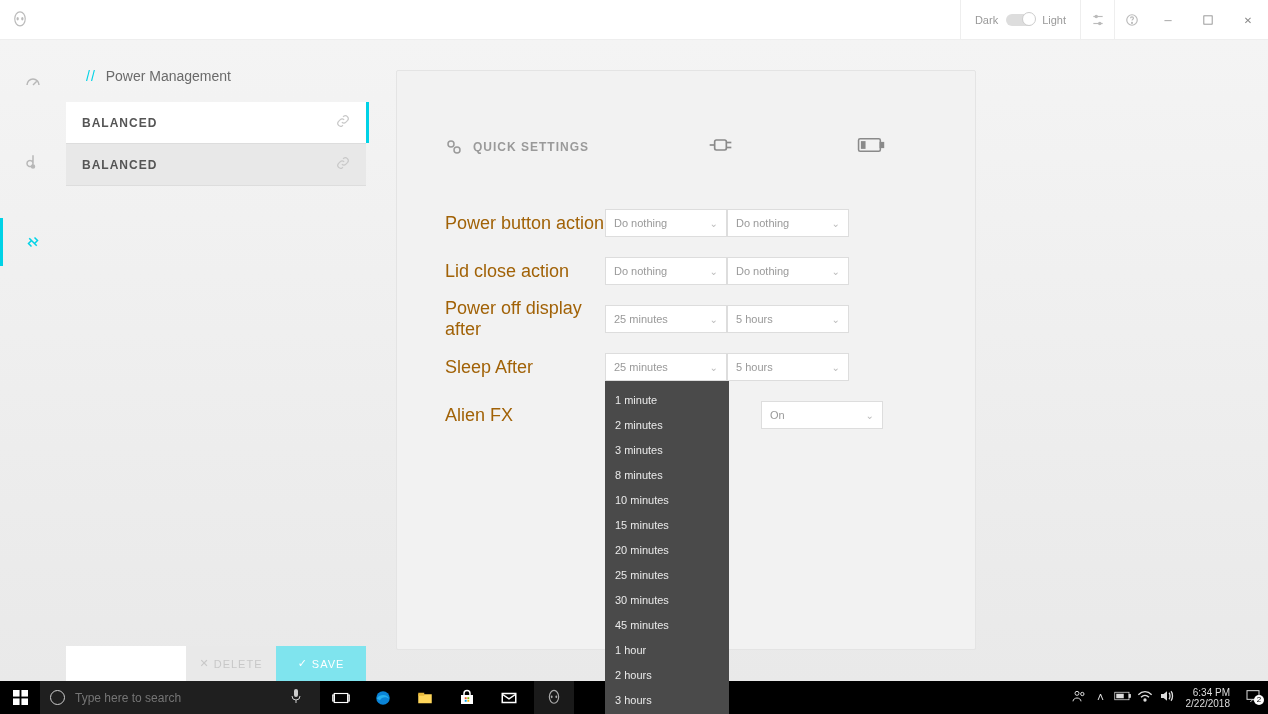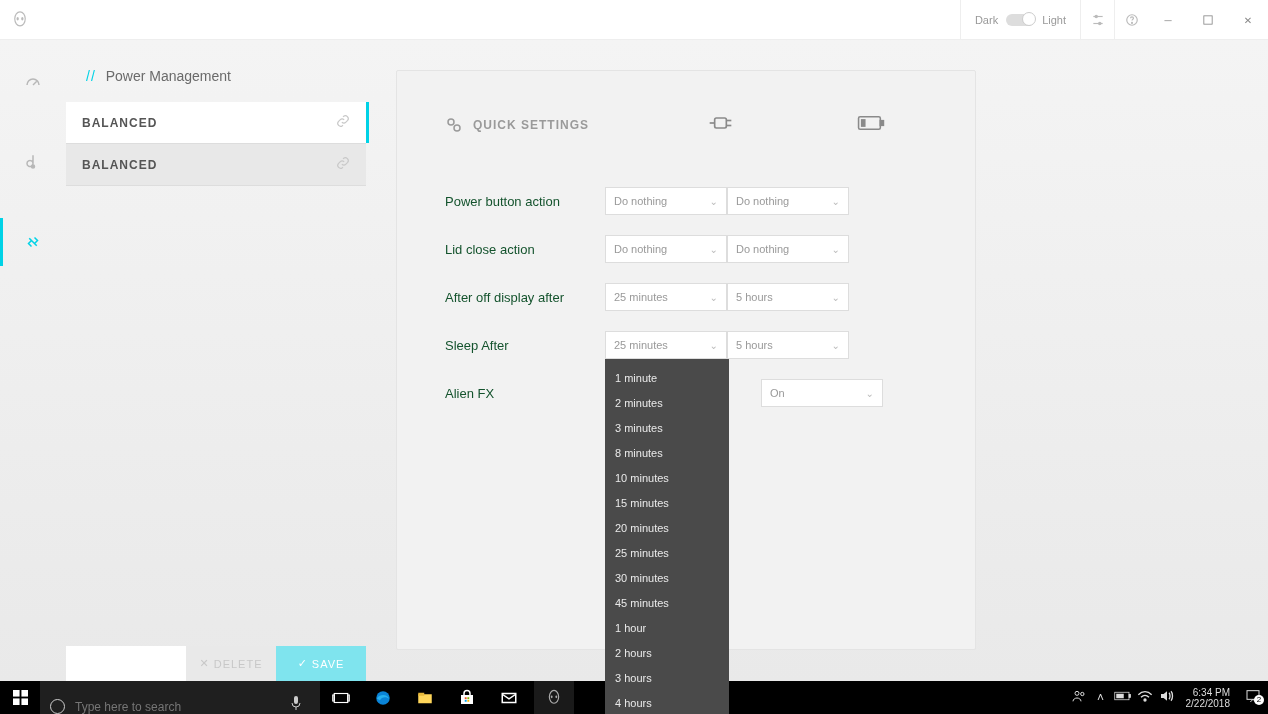--- a/index.html
+++ b/index.html
@@ -39,40 +39,40 @@
   .prow .link-icon, .prow .plus-icon { color:#c8c8c8; font-size:14px; }
   .prow.newp { background:#eaeaea; font-weight:600; }
   
   .sidebar-actions { position:absolute; left:66px; bottom:0; width:300px; height:35px; display:flex; }
   .sidebar-actions .spacer { width:120px; background:#fff; }
   .delete-btn, .save-btn { flex:1; font-size:11px; letter-spacing:1px; display:flex; align-items:center; justify-content:center; gap:4px; }
   .delete-btn { background:#e9e9e9; color:#c8c8c8; }
   .save-btn { background:#7fe4ee; color:#fff; }
   
   .content { flex:1; padding: 30px 0 0 30px; position:relative; }
-  .card { width:580px; min-height:580px; background:#f2f2f2; border:1px solid #e4e4e4; border-radius:2px; padding: 42px 48px; box-shadow: 0 0 0 rgba(0,0,0,0); position:relative;}
+  .card { width:580px; min-height:580px; background:#f2f2f2; border:1px solid #e4e4e4; border-radius:2px; padding: 64px 48px; box-shadow: 0 0 0 rgba(0,0,0,0); position:relative;}
   .card-header { display:flex; align-items:center; gap: 100px; margin-bottom: 40px;}
   .card-header .qs { display:flex; align-items:center; gap:10px; color:#9a9a9a; font-size:12px; letter-spacing:1px; font-weight:600;}
   .card-header .qs svg { width:18px; height:18px; }
   .colicons { display:flex; gap:120px; margin-left:20px;}
   .colicons svg { width:28px; height:20px; color:#8a8a8a; }
   .settings-grid {}
   .srow { display:flex; align-items:center; height:48px; }
-  .slabel { width:160px; font-size:13px; color:#14532d; }
+  .slabel { width:160px; font-size:18px; color:#a16207; }
   .sel { width:122px; height:28px; background:#fff; border:1px solid #ddd; font-size:11px; color:#999; padding:0 8px; display:flex; align-items:center; justify-content:space-between; cursor:pointer; position:relative;}
   .sel.open { z-index:5; }
   .sel .chev { font-size:10px; color:#bbb; }
   
   .dropdown { position:absolute; left:-1px; top:27px; width:124px; background:#4a4a4a; z-index:10; padding:6px 0; }
   .dropdown .opt { height:25px; display:flex; align-items:center; padding:0 10px; font-size:11px; color:#eaeaea; cursor:pointer; }
   
   .taskbar { height:33px; background:#000; display:flex; align-items:center; color:#fff; font-size:12px; position:relative;}
   .start { width:40px; height:100%; display:flex; align-items:center; justify-content:center; cursor:pointer;}
   .start svg { width:15px; height:15px; fill:#fff; }
-  .search { display:flex; align-items:flex-end; background:#1f1f1f; height:100%; width:280px; padding:0 10px; gap:10px; color:#c8c8c8;}
+  .search { display:flex; align-items:center; background:#1f1f1f; height:100%; width:280px; padding:0 10px; gap:10px; color:#c8c8c8;}
   .search .circ { width:15px; height:15px; border:1.5px solid #ccc; border-radius:50%; }
   .search input { background:transparent; border:none; outline:none; color:#ccc; font-size:12px; flex:1;}
   .search .mic { width:28px; text-align:center; color:#ccc; }
   .tb-icon { width:42px; height:100%; display:flex; align-items:center; justify-content:center; cursor:pointer; color:#fff;}
   .tb-icon svg { width:18px; height:18px; }
   .tb-running { width:40px; height:100%; display:flex; align-items:center; justify-content:center; background:#1a1a1a; margin-left:4px;}
   .tb-running svg { width:14px; height:18px; color:#aaa;}
   .tray { position:absolute; right:0; top:0; height:100%; display:flex; align-items:center; color:#ddd;}
   .tray .ti { width:22px; text-align:center; font-size:12px;}
   .tray .clock { font-size:10px; line-height:11px; text-align:right; padding:0 8px;}
@@ -233,21 +233,21 @@
             <span>Do nothing</span>
               <span class="chev">⌄</span>
           </div>
           <div class="sel">
             <span>Do nothing</span>
               <span class="chev">⌄</span>
           </div>
         </div>
 
         <div class="srow">
-          <div class="slabel">After off display after</div>
+          <div class="slabel">Power off display after</div>
           <div class="sel">
             <span>25 minutes</span>
               <span class="chev">⌄</span>
           </div>
           <div class="sel">
             <span>5 hours</span>
               <span class="chev">⌄</span>
           </div>
         </div>
 

